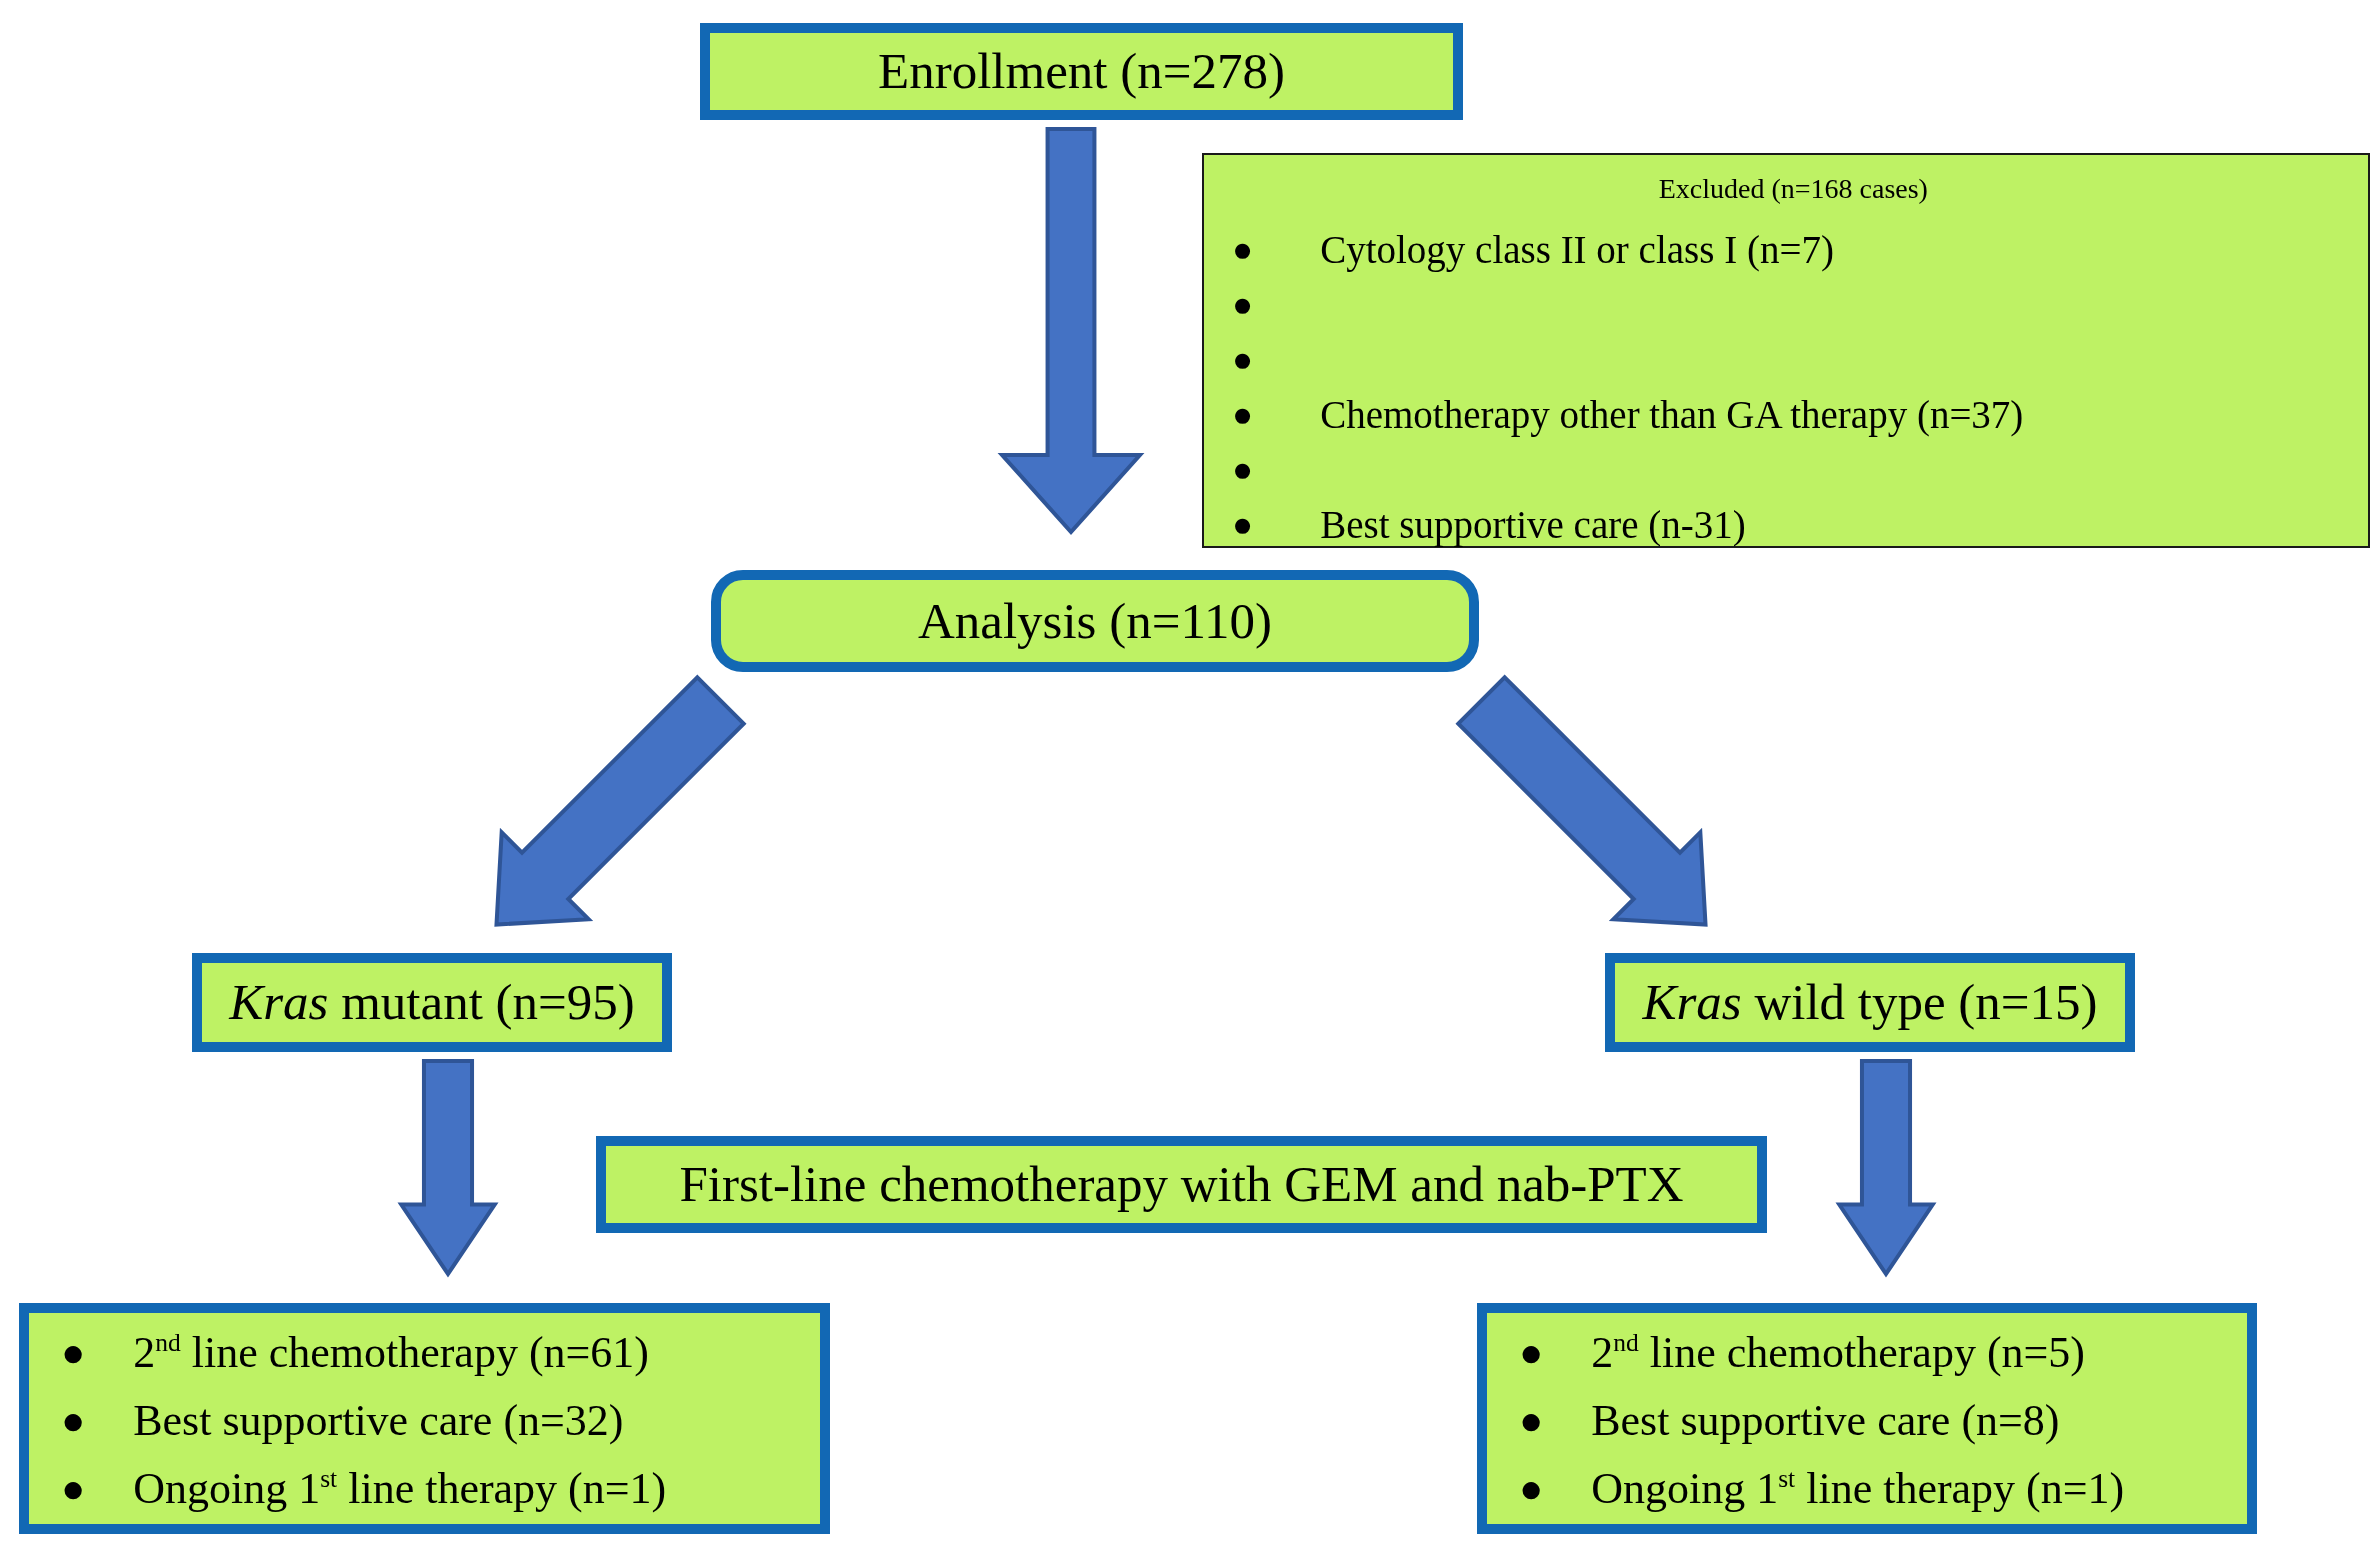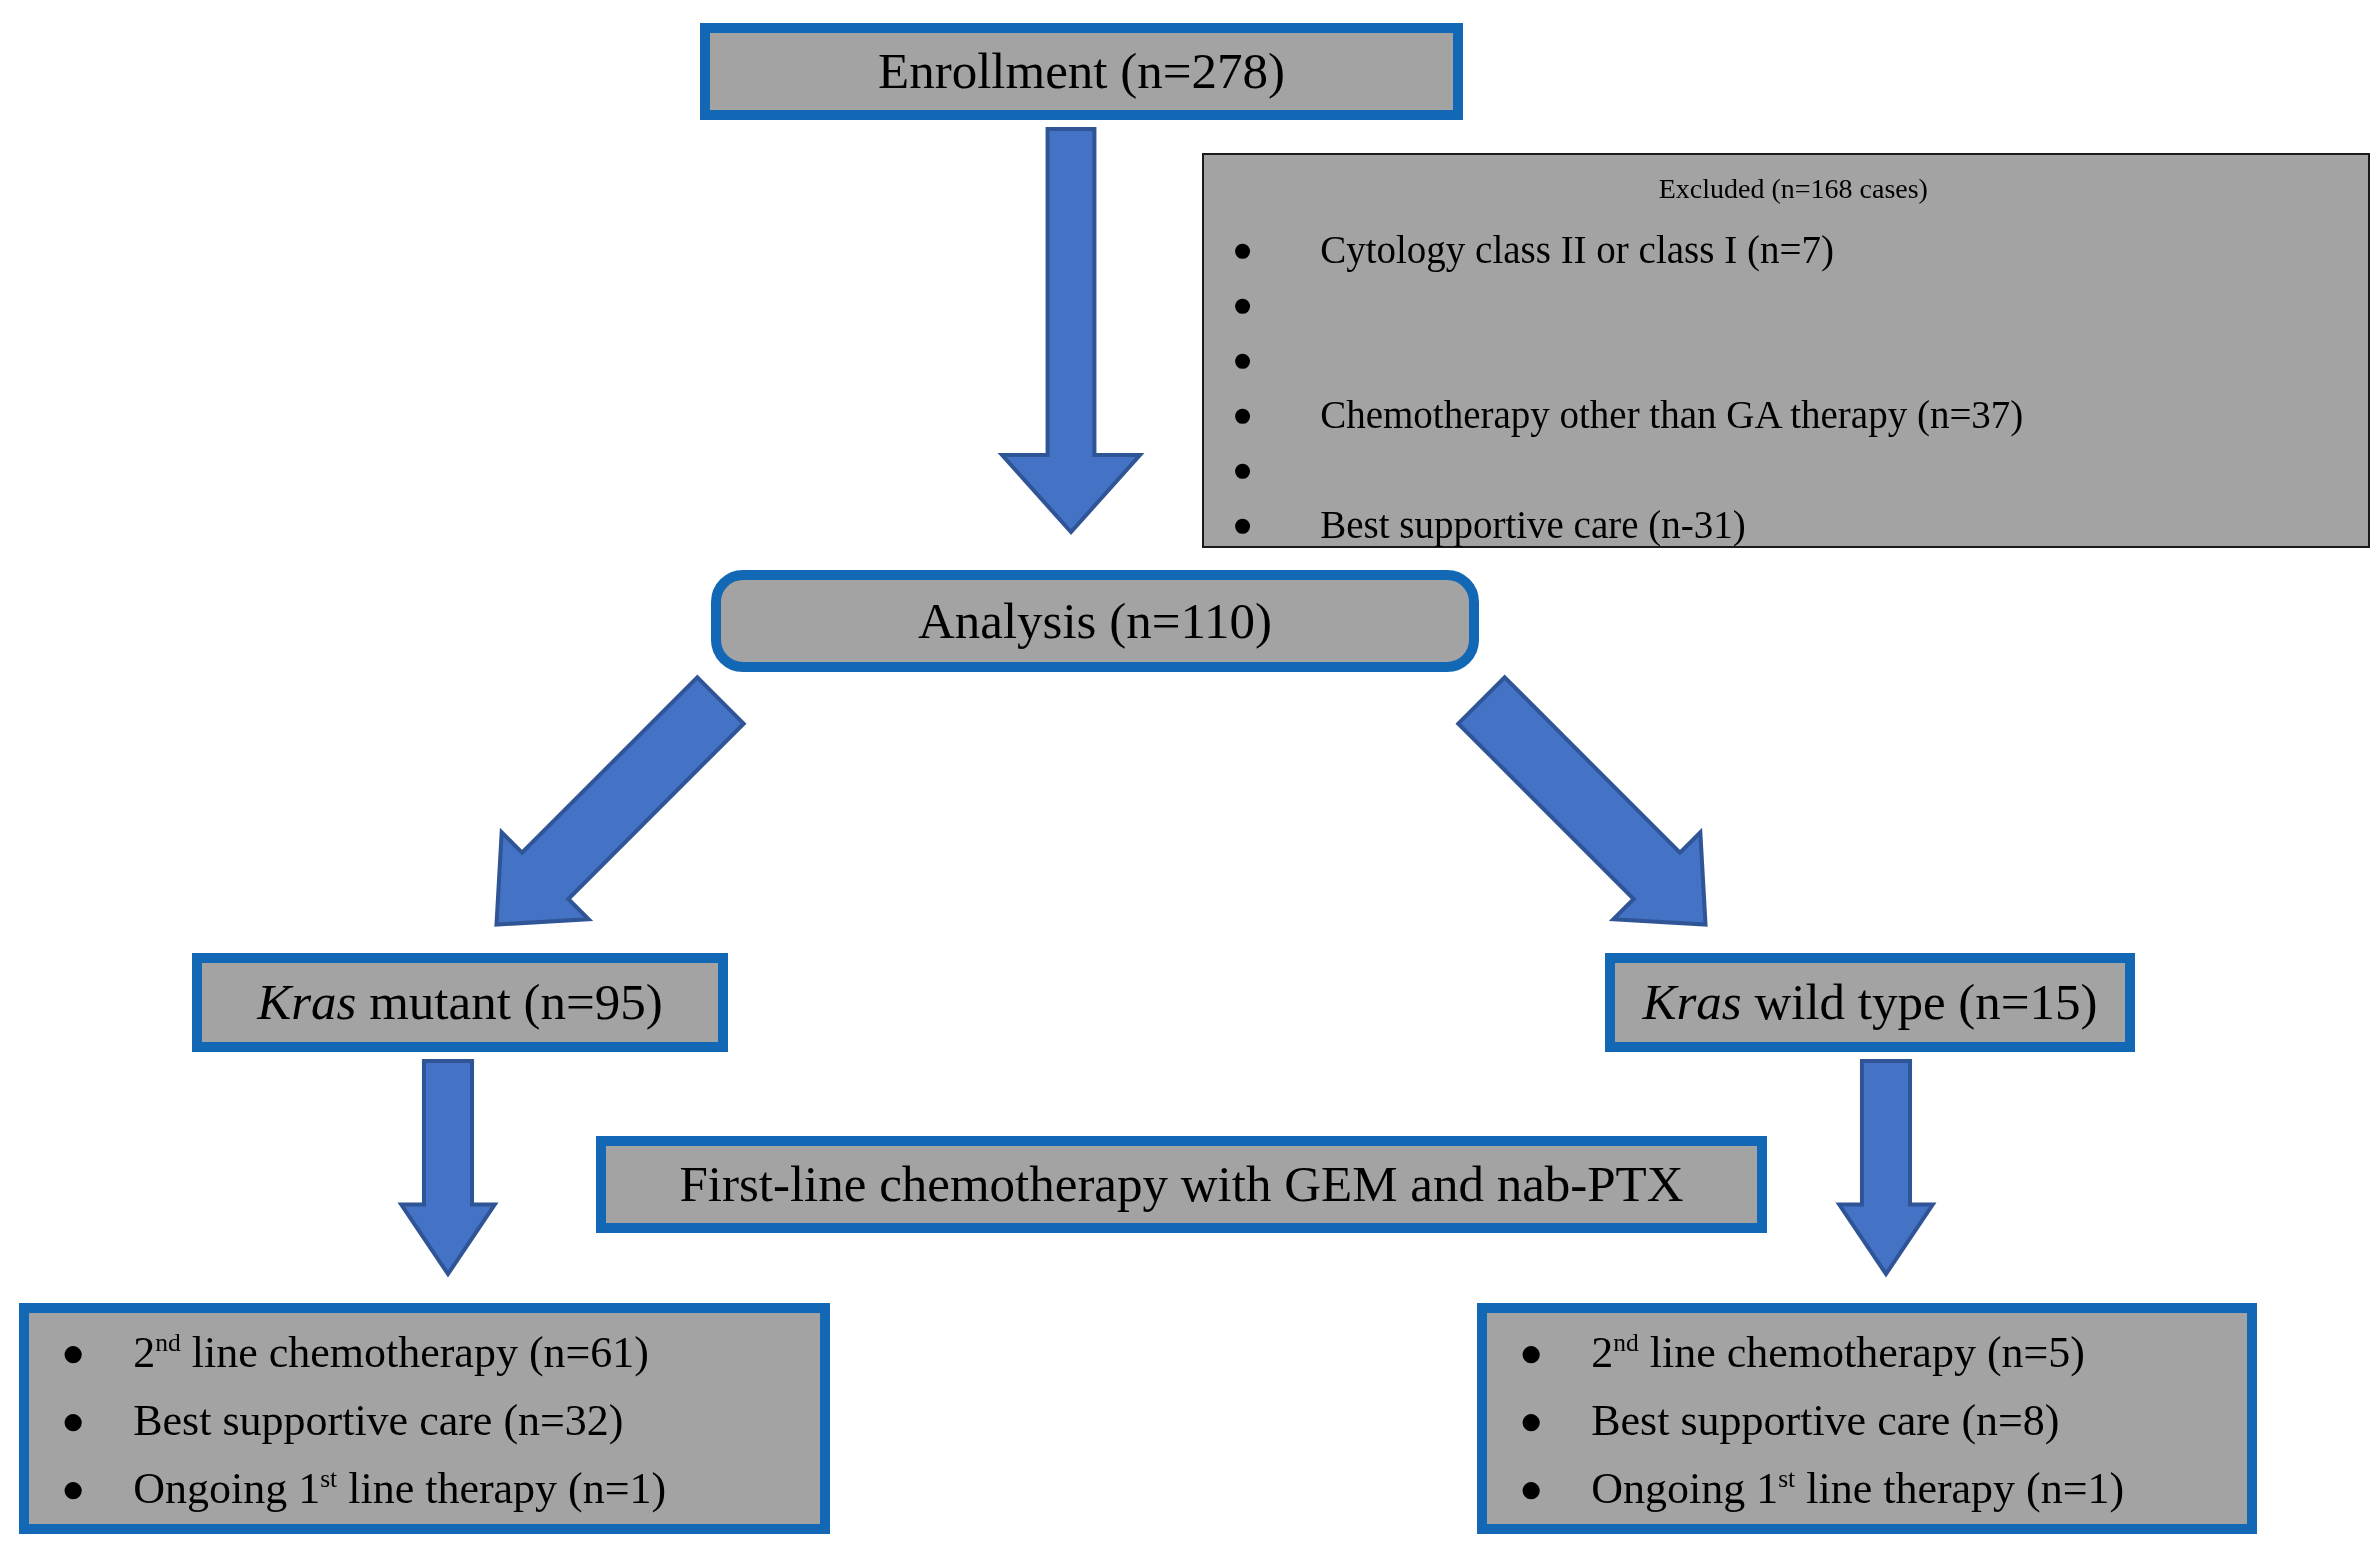--- a/index.html
+++ b/index.html
@@ -5,32 +5,32 @@
   * { margin:0; padding:0; box-sizing:border-box; }
   html,body { background:#fff; }
   body {
     width:2377px; height:1552px;
     font-family:"Liberation Serif","DejaVu Serif",serif;
     color:#000;
   }
   .canvas { position:relative; width:2377px; height:1552px; overflow:hidden; background:#fff; }
 
   .box {
-    position:absolute; background:#a3a3a3;
+    position:absolute; background:#bef264;
     display:flex; align-items:center; justify-content:center; text-align:center;
   }
   .blue  { border:10.7px solid var(--box-border,#1268B4); }
   .black { border:2.7px  solid var(--excluded-border,#1A1A1A); }
 
   .label { font-size:51px; line-height:1.15; white-space:nowrap; }
 
   
   .enrollment   { left:700px; top:23px;   width:763px; height:97px; }
   .analysis     { left:711px; top:570px;  width:768px; height:102px;border-radius:32px; }
-  .kras-mutant  { left:192px;  top:953px; width:536px;  height:99px; }
+  .kras-mutant  { left:192px;  top:953px; width:480px;  height:99px; }
   .kras-wild    { left:1605px; top:953px; width:530px;  height:99px; }
   .first-line   { left:596px;  top:1136px; width:1171px; height:97px; }
 
   .excluded {
     left:1202px; top:153px; width:1168px; height:395px;
     display:block; padding:16px 13.4px 6.7px 28px;
   }
   .excluded .title { font-size:28px; line-height:1.25; height:51px; }
   ul.items { list-style:none; }
   .excluded li { display:flex; align-items:center; height:55px; font-size:39px; white-space:nowrap; }

